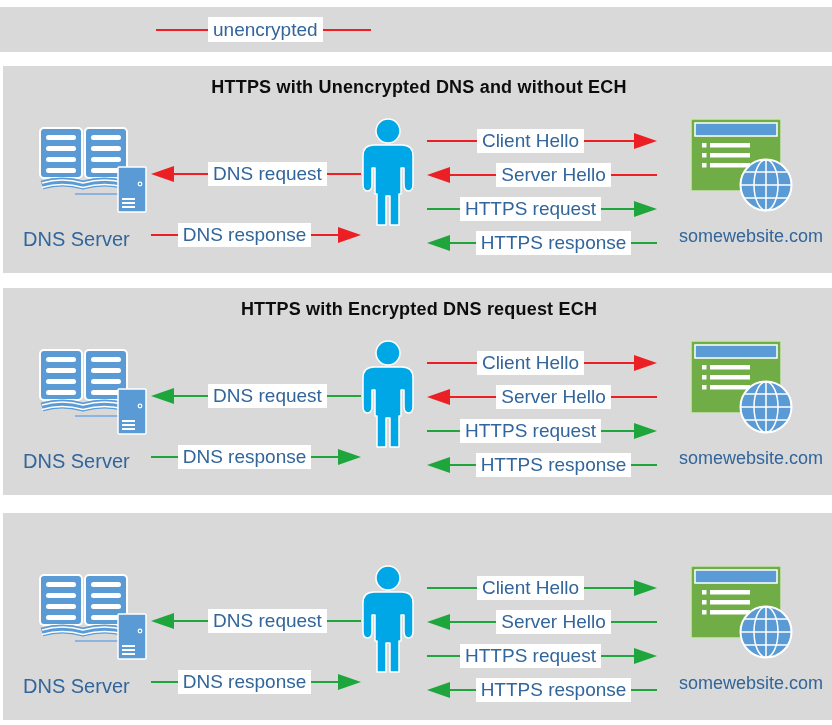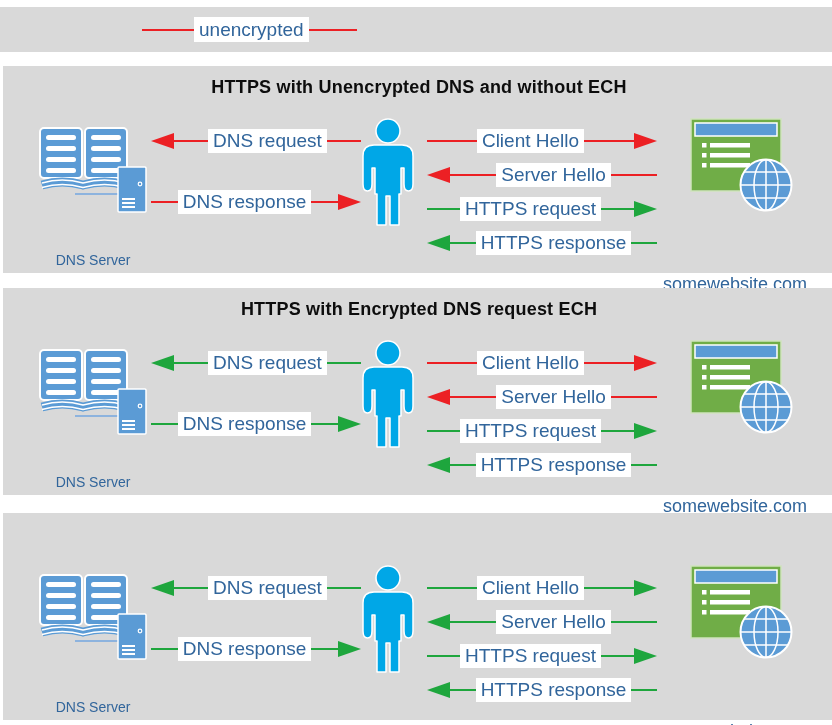--- a/index.html
+++ b/index.html
@@ -1,48 +1,48 @@
 <!DOCTYPE html>
 <html style="--panel-bg: #d9d9d9; --label-blue: #31659b; --person-blue: #00a7e7; --icon-blue: #5b9bd5; --website-green: #70ad47;"><head>
 <meta charset="utf-8">
 <style>
   html,body{margin:0;padding:0;background:#ffffff;font-family:"Liberation Sans",sans-serif;}
   #page{position:relative;width:832px;height:725px;background:#ffffff;overflow:hidden;}
 
   
   .banner{position:absolute;left:0;top:7px;width:832px;height:45px;background:var(--panel-bg);}
   .legend-item{position:absolute;top:0;height:45px;display:flex;align-items:center;}
-  .legend-item.u{left:142px;text-align:right;}
+  .legend-item.u{left:156px;text-align:right;}
   .legend-item.e{left:461px;}
   .lline{height:2px;display:inline-block;}
   .legend-item.u .lline.l{width:52px;} .legend-item.u .lline.r{width:48px;}
   .legend-item.e .lline.l{width:64px;} .legend-item.e .lline.r{width:64px;}
   .legend-label{background:#ffffff;color:var(--label-blue);font-size:19px;line-height:25px;padding:0 5px;white-space:nowrap;}
 
   
   .panel{position:absolute;left:3px;width:832px;height:207px;background:var(--panel-bg);}
   .panel-title{position:absolute;top:11px;left:0;width:100%;text-align:center;margin:0;
     font-size:18px;font-weight:bold;color:#0d0d0d;letter-spacing:.2px;}
 
   
   .arrow{position:absolute;height:26px;display:flex;align-items:center;}
-  .dns-arrow{left:148px;width:210px;}
+  .dns-arrow{left:148px;width:210px;margin-top:33px;}
   .https-arrow{left:424px;width:230px;}
   .aline{flex:1;height:2px;background:var(--c);}
   .ahead{width:0;height:0;border-top:8px solid transparent;border-bottom:8px solid transparent;flex:0 0 auto;}
   .head-left{border-right:23px solid var(--c);}
   .head-right{border-left:23px solid var(--c);}
   .albl{background:#ffffff;color:var(--label-blue);font-size:19px;line-height:24px;padding:0 5px;white-space:nowrap;}
 
   
   .dns-group{position:absolute;left:36px;top:60px;width:110px;height:90px;}
-  .dns-label{position:absolute;left:20px;top:162px;width:140px;text-align:center;color:var(--label-blue);font-size:14px;margin-top:24px;}
+  .dns-label{position:absolute;left:20px;top:162px;width:140px;text-align:left;color:var(--label-blue);font-size:20px;}
   .person{position:absolute;left:357px;top:52px;width:56px;height:108px;}
   .website-group{position:absolute;left:686px;top:51px;width:108px;height:100px;}
-  .website-label{position:absolute;left:660px;top:160px;width:160px;text-align:left;color:var(--label-blue);font-size:18px;margin-top:48px;}
+  .website-label{position:absolute;left:660px;top:160px;width:160px;text-align:right;color:var(--label-blue);font-size:18px;}
 </style>
 </head>
 <body>
 
 <div id="page">
 
   <div class="banner">
     <div class="legend-item u">
       <span class="lline red l" style="background: rgb(236, 32, 36);"></span>
       <span class="legend-label">unencrypted</span>

